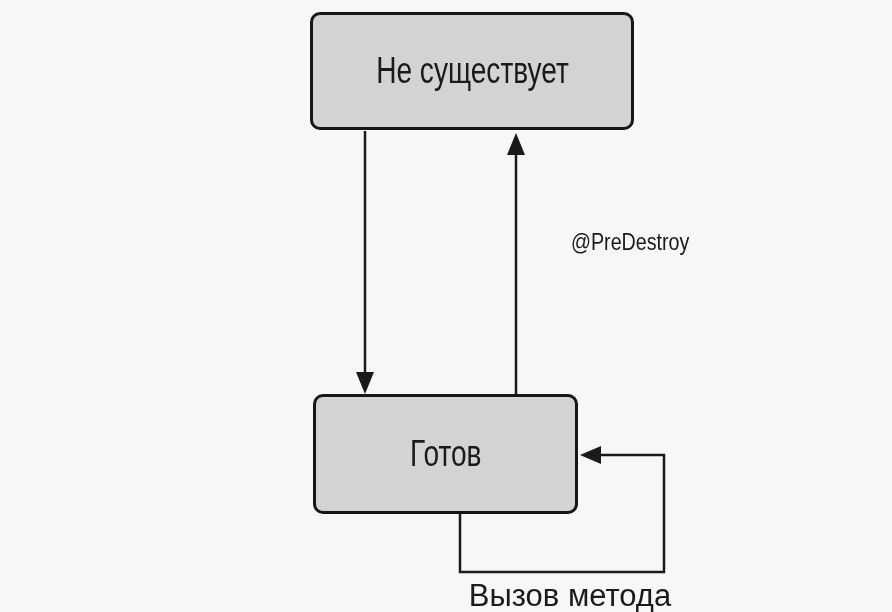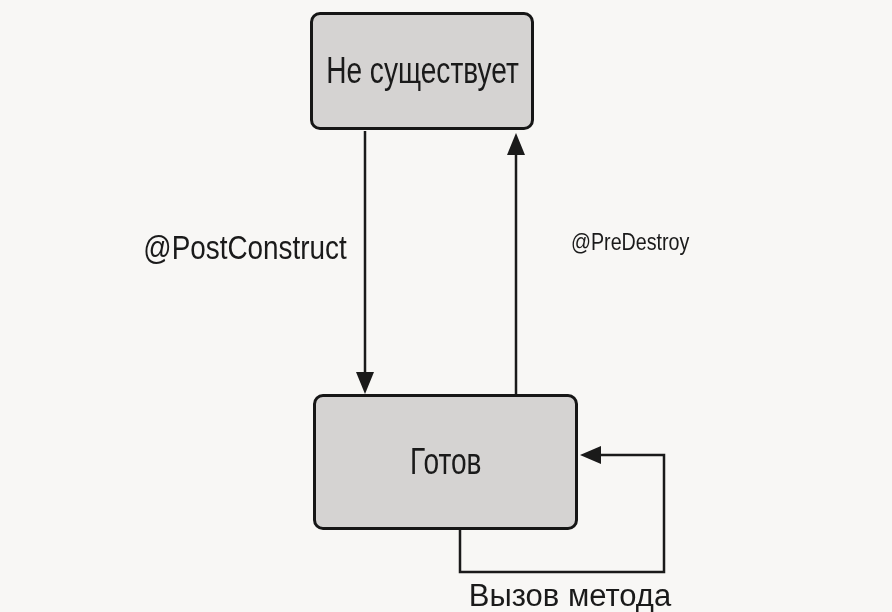--- a/index.html
+++ b/index.html
@@ -15,22 +15,22 @@
   .node {
     position: absolute;
     background: #d5d3d2;
     border: 3px solid #161616;
     border-radius: 10px;
     box-sizing: border-box;
     display: flex;
     align-items: center;
     justify-content: center;
   }
-  .node--top    { left: 310px; top: 12px;  width: 224px; height: 118px; }
-  .node--bottom { left: 313px; top: 394px; width: 265px; height: 136px; }
+  .node--top    { left: 310px; top: 12px;  width: 324px; height: 118px; }
+  .node--bottom { left: 313px; top: 394px; width: 265px; height: 120px; }
   .node__label {
     font-size: 36px;
     display: inline-block;
     transform: scaleX(0.78);
     white-space: nowrap;
   }
   .edge-label {
     position: absolute;
     text-align: center;
     white-space: nowrap;
@@ -71,23 +71,20 @@
   </svg>
 
   <div class="node node--top">
     <span class="node__label">Не существует</span>
   </div>
 
   <div class="node node--bottom">
     <span class="node__label">Готов</span>
   </div>
 
-  <div class="edge-label edge-label--post">
-    <span>@PostConstruct</span>
-  </div>
 
   <div class="edge-label edge-label--pre">
     <span>@PreDestroy</span>
   </div>
 
   <div class="edge-label edge-label--call">
     <span>Вызов метода</span>
   </div>
 
 </div>

